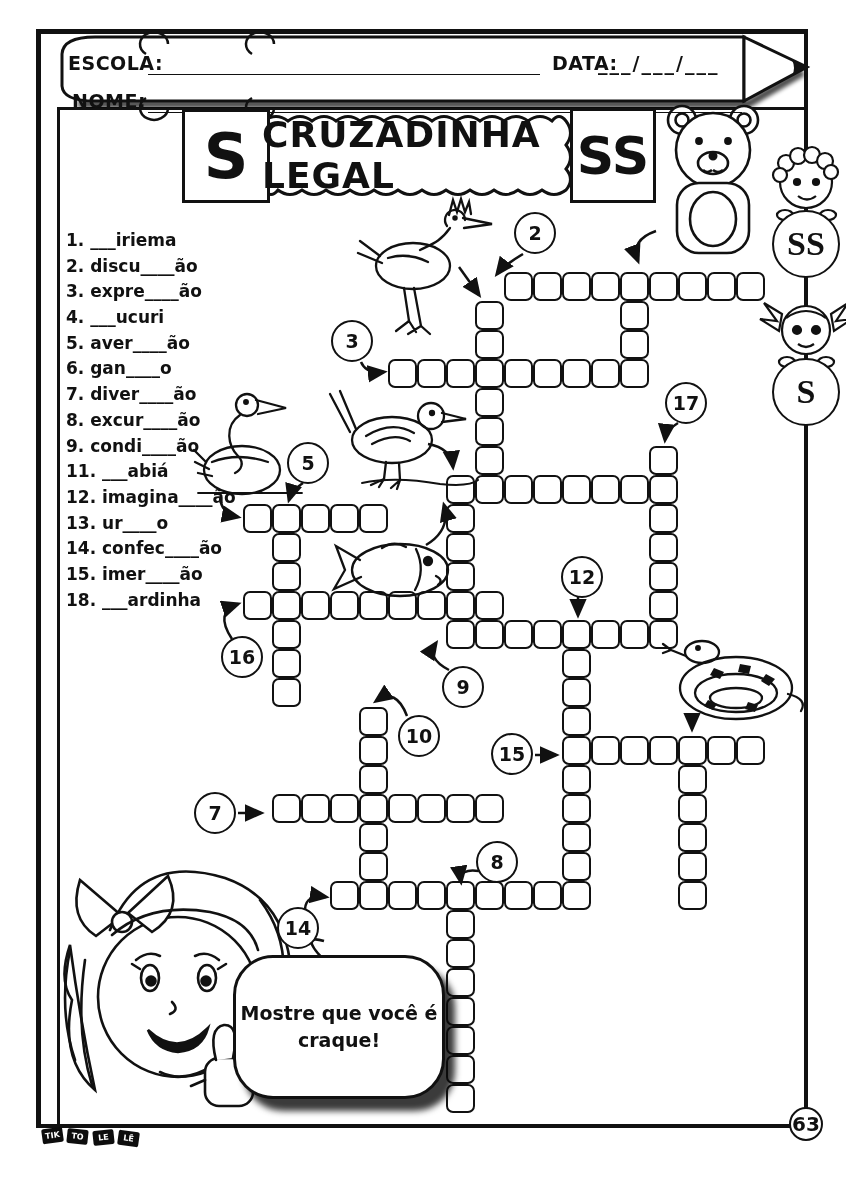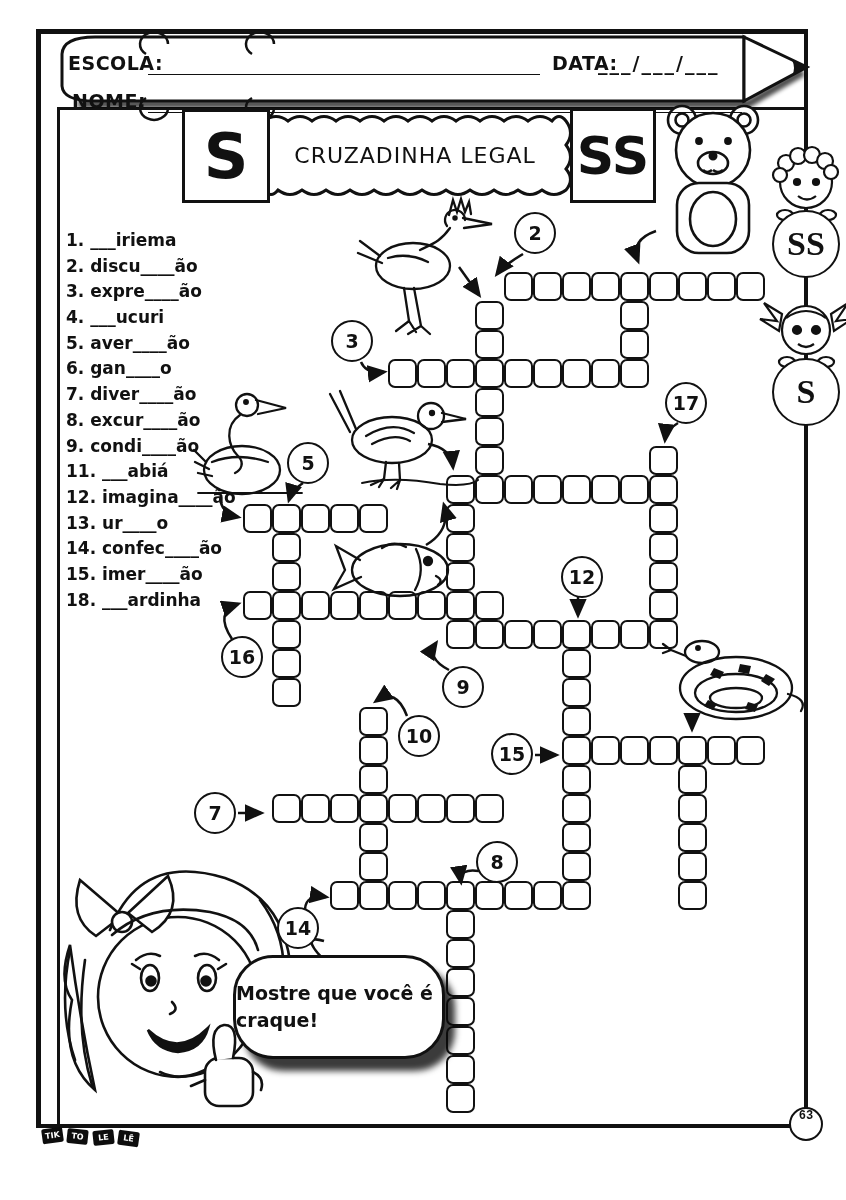--- a/index.html
+++ b/index.html
@@ -10,37 +10,37 @@
   .cell{position:absolute;width:29px;height:29px;box-sizing:border-box;border:2.6px solid #111;
         border-radius:7px;background:#fff;z-index:3;}
   .numcircle{position:absolute;width:42px;height:42px;box-sizing:border-box;border:2.6px solid #111;
         border-radius:50%;background:#fff;z-index:6;font-weight:bold;font-size:19px;
         display:flex;align-items:center;justify-content:center;}
   .headtext{position:absolute;z-index:6;font-weight:bold;font-size:19px;letter-spacing:.5px;}
   .writeline{position:absolute;border-bottom:1.8px solid #111;z-index:6;}
   .badgebox{position:absolute;box-sizing:border-box;border:3.5px solid #111;background:#fff;z-index:7;
         display:flex;align-items:center;justify-content:center;font-weight:bold;}
   #titletext{position:absolute;left:262px;top:119px;width:306px;height:72px;z-index:8;
-        display:flex;align-items:center;justify-content:center;font-weight:normal;font-size:22px;letter-spacing:1px;}
+        display:flex;align-items:center;justify-content:center;font-weight:bold;font-size:36px;letter-spacing:1px;}
   #cluelist{position:absolute;left:66px;top:228px;z-index:6;list-style:none;margin:0;padding:0;
         font-size:17px;font-weight:bold;}
   #cluelist li{height:25.7px;line-height:25.7px;white-space:nowrap;}
   .balloon{position:absolute;width:68px;height:68px;box-sizing:border-box;border:2.6px solid #111;
         border-radius:50%;background:#fff;z-index:7;display:flex;align-items:center;justify-content:center;
         font-family:"Liberation Serif","DejaVu Serif",serif;font-weight:bold;font-size:34px;}
-  #bubble{position:absolute;left:233px;top:955px;width:212px;height:104px;box-sizing:border-box;
+  #bubble{position:absolute;left:233px;top:955px;width:212px;height:144px;box-sizing:border-box;
         border:3px solid #111;border-radius:40px;background:#fff;z-index:8;
         box-shadow:10px 12px 6px rgba(10,10,10,.8);
-        display:flex;flex-direction:column;align-items:flex-start;justify-content:center;
+        display:flex;flex-direction:column;align-items:center;justify-content:center;
         font-size:19px;font-weight:bold;text-align:center;line-height:27px;}
   .chip{position:absolute;background:#0d0d0d;color:#fff;z-index:9;font-size:8px;font-weight:bold;
         width:21px;height:15px;display:flex;align-items:center;justify-content:center;border-radius:2px;}
   #pagenum{position:absolute;left:789px;top:1107px;width:34px;height:34px;box-sizing:border-box;
         border:2.8px solid #111;border-radius:50%;background:#fff;z-index:9;
-        display:flex;justify-content:center;font-weight:bold;font-size:12px;font-family:Liberation Mono, monospace;}
+        display:flex;align-items:center;justify-content:center;font-weight:bold;font-size:20px;}
 </style>
 </head>
 <body>
 
 <div id="canvas">
 
   <div class="frameline" style="left:36px;top:29px;width:772px;height:5px;"></div>
   <div class="frameline" style="left:36px;top:29px;width:5px;height:1098px;"></div>
   <div class="frameline" style="left:57px;top:107px;width:748px;height:3px;"></div>
   <div class="frameline" style="left:57px;top:107px;width:3px;height:1018px;"></div>

